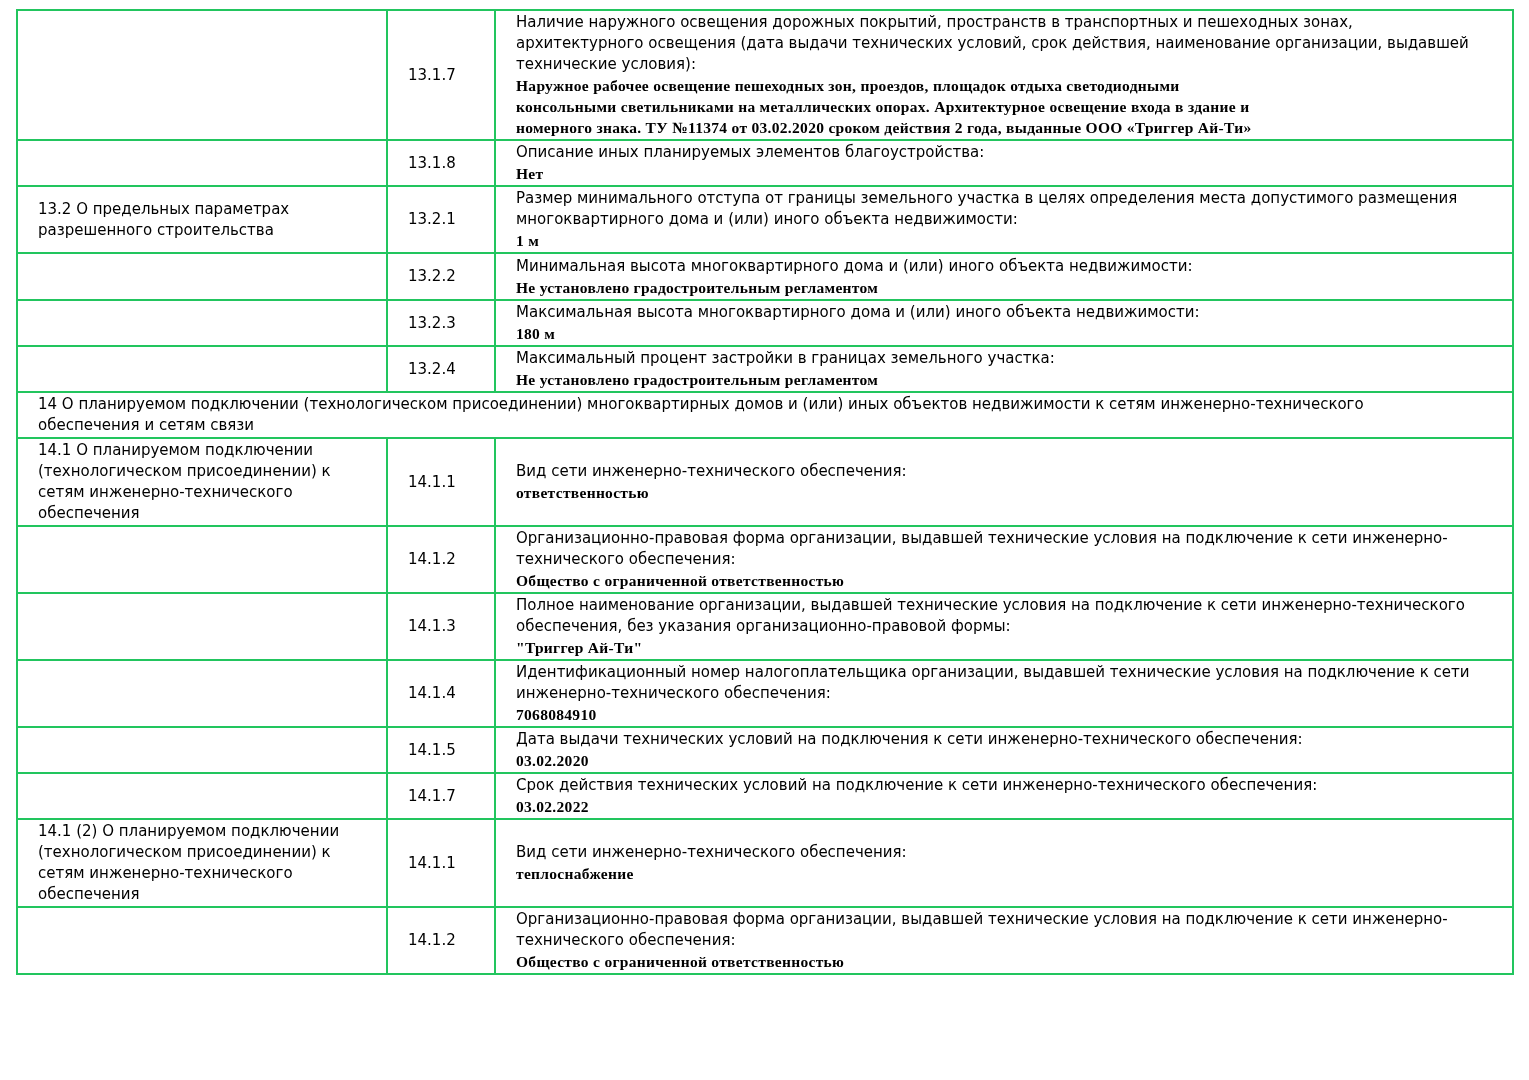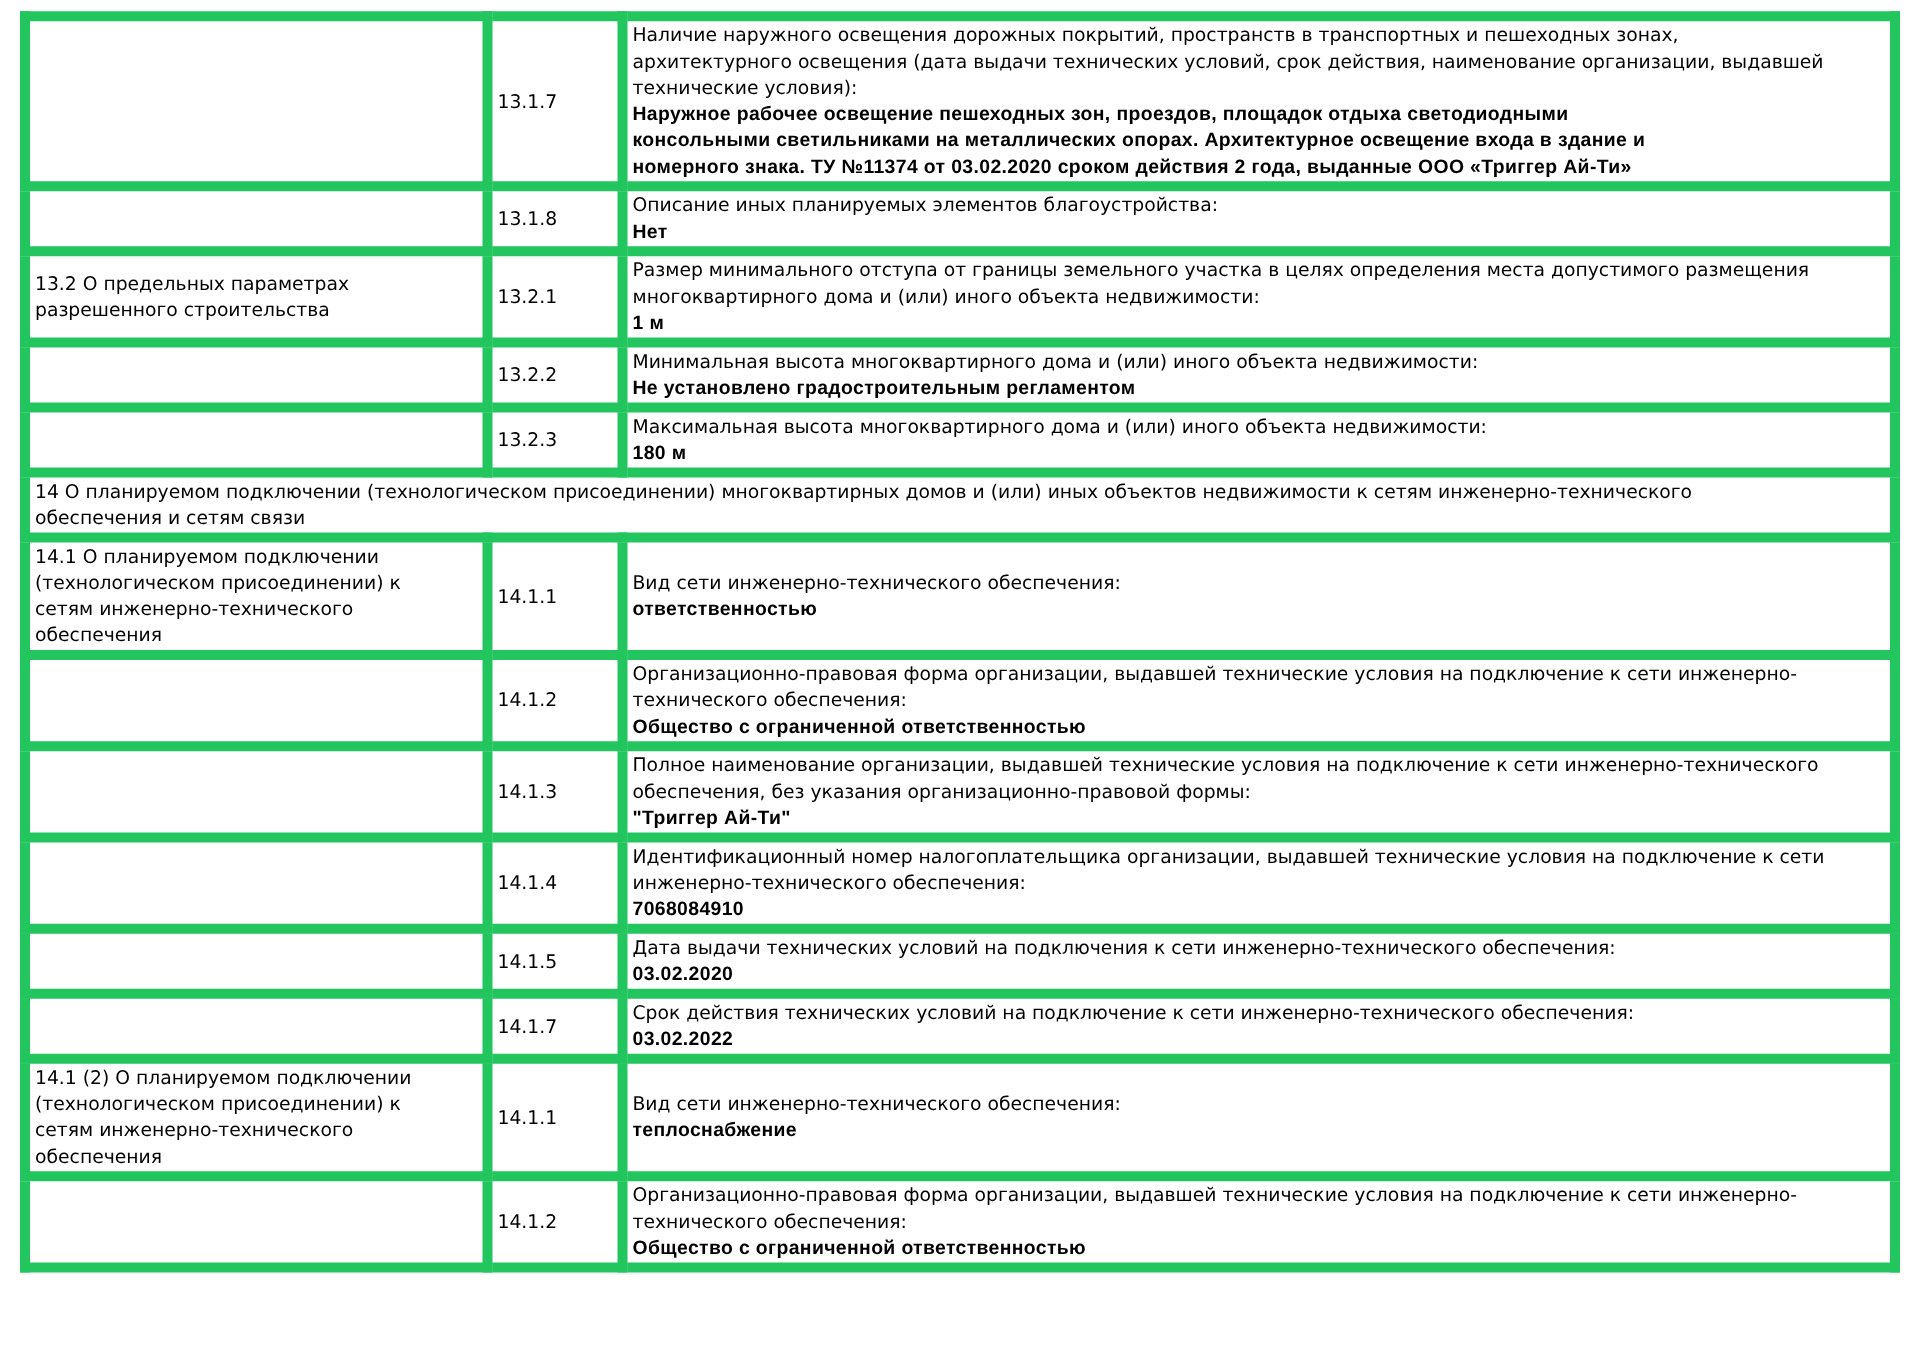--- a/index.html
+++ b/index.html
@@ -20,38 +20,38 @@
     left: 16px;
     top: 9px;
   }
   table.decl {
     border-collapse: collapse;
     table-layout: fixed;
     width: 1496px;
     background: #ffffff;
   }
   table.decl td {
-    border: 8px solid #22c55e;
+    border: 2px solid #22c55e;
     vertical-align: middle;
-    padding: 1px 4px;
+    padding: 1px 20px;
     font-size: 15px;
     line-height: 21px;
     overflow: hidden;
   }
   td.name-cell  { padding-left: 4px; }
   td.num-cell   { padding-left: 7px; margin-left: 36px; }
   td.content-cell { padding-left: 4px; }
   td.section-cell { padding-left: 4px; }
   .label, .section-name, .section-text {
     white-space: pre-line;
   }
   .value {
     white-space: pre-line;
     font-weight: bold;
-    font-family: Liberation Sans, sans-serif;
+    font-family: Liberation Serif, serif;
     font-size: 15.5px;
     letter-spacing: 0.3px;
   }
   
   tr.r0  { height: 127px; }
   tr.r1  { height: 42px;  }
   tr.r2  { height: 67px;  }
   tr.r3  { height: 47px;  }
   tr.r4  { height: 42px;  }
   tr.r5  { height: 45px;  }
@@ -129,20 +129,30 @@
         <tr class="r4">
           <td class="name-cell"></td>
           <td class="num-cell">
             <div class="item-number">13.2.3</div>
           </td>
           <td class="content-cell">
             <div class="label">Максимальная высота многоквартирного дома и (или) иного объекта недвижимости:</div>
             <div class="value">180 м</div>
           </td>
         </tr>
+        <tr class="r5">
+          <td class="name-cell"></td>
+          <td class="num-cell">
+            <div class="item-number">13.2.4</div>
+          </td>
+          <td class="content-cell">
+            <div class="label">Максимальный процент застройки в границах земельного участка:</div>
+            <div class="value">Не установлено градостроительным регламентом</div>
+          </td>
+        </tr>
         <tr class="r6">
           <td class="section-cell" colspan="3">
             <div class="section-text">14 О планируемом подключении (технологическом присоединении) многоквартирных домов и (или) иных объектов недвижимости к сетям инженерно-технического
 обеспечения и сетям связи</div>
           </td>
         </tr>
         <tr class="r7">
           <td class="name-cell">
             <div class="section-name">14.1 О планируемом подключении
 (технологическом присоединении) к

